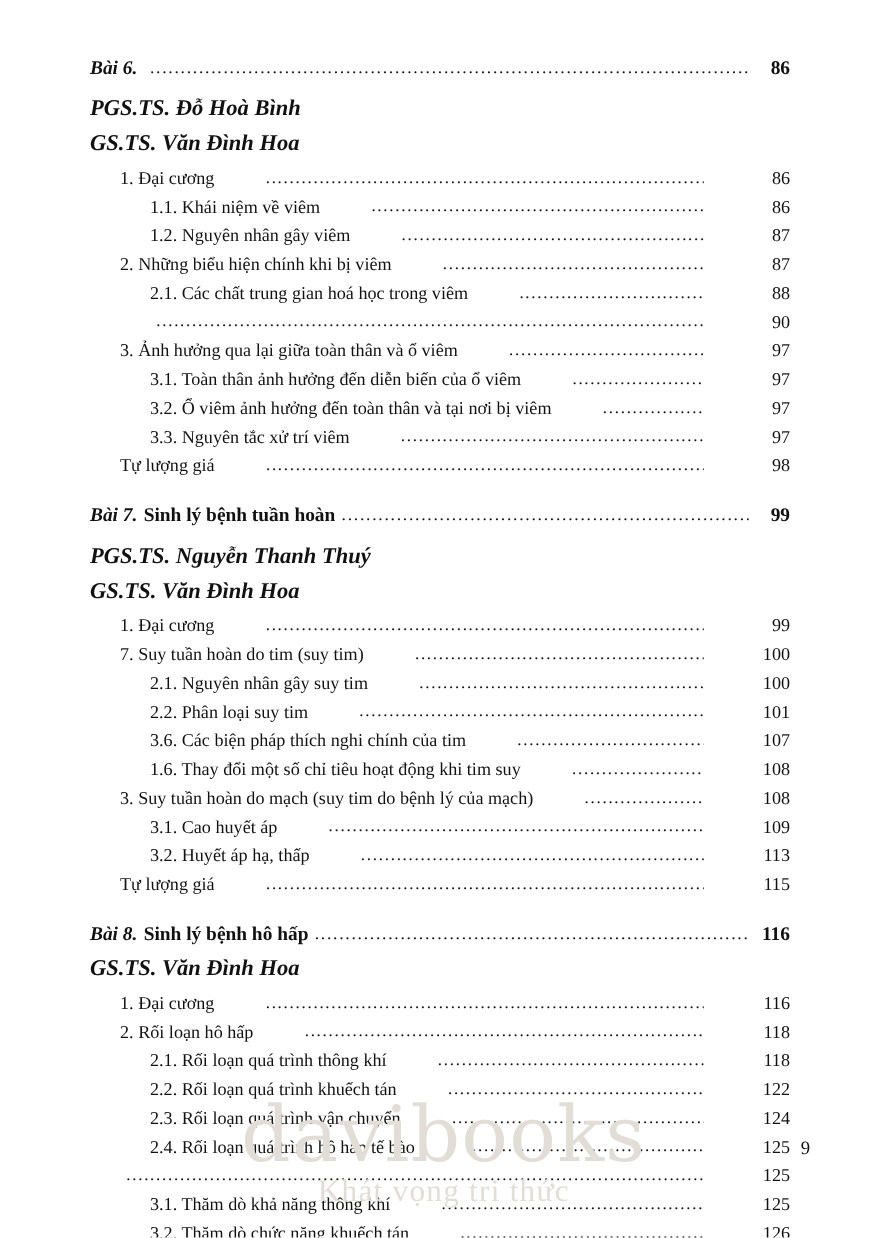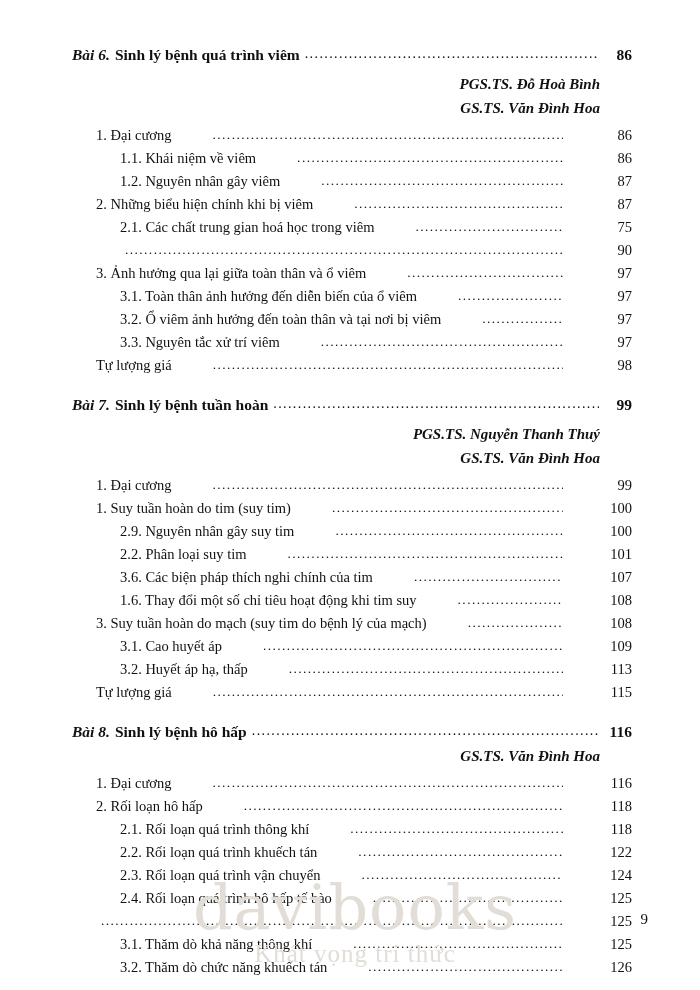--- a/index.html
+++ b/index.html
@@ -27,21 +27,21 @@
   .content {
     position: absolute;
     left: 72px;
     top: 46px;
     width: 560px;
   }
 
   
   .chapter {
     display: flex;
-    align-items: center;
+    align-items: flex-end;
     font-size: 15.5px;
     font-weight: bold;
     font-style: italic;
     margin-top: 22px;
     white-space: nowrap;
   }
   .chapter:first-child { margin-top: 0; }
   .chapter .lbl {
     flex: 0 0 auto;
     padding-right: 5px;
@@ -67,22 +67,21 @@
   .chapter .pg {
     flex: 0 0 auto;
     font-style: normal;
     font-weight: bold;
     min-width: 30px;
     text-align: right;
   }
 
   
   .author {
-    text-align: right;
-    font-size: 15px;
+    font-size: 18px;
     font-weight: bold;
     font-style: italic;
     margin-top: 7px;
     padding-right: 32px;
   }
   .author.first { margin-top: 12px; }
 
   
   .entry {
     display: flex;
@@ -167,21 +166,20 @@
 </head>
 <body>
 
 <div class="page">
 
   <div class="speckles"></div>
 
   <div class="content" id="toc-root">
       <div class="chapter">
         <span class="lbl">Bài 6.</span>
-        <span class="ttl">Sinh lý bệnh quá trình viêm</span>
         <span class="dots">........................................................................................................................................................................................................</span>
         <span class="pg">86</span>
       </div>
       <div class="author first">PGS.TS. Đỗ Hoà Bình</div>
       <div class="author">GS.TS. Văn Đình Hoa</div>
       <div class="block">
         <div class="entry l1">
           <span class="txt">1. Đại cương</span>
           <span class="dots">........................................................................................................................................................................................................</span>
           <span class="pg">86</span>
@@ -197,21 +195,21 @@
           <span class="pg">87</span>
         </div>
         <div class="entry l1">
           <span class="txt">2. Những biểu hiện chính khi bị viêm</span>
           <span class="dots">........................................................................................................................................................................................................</span>
           <span class="pg">87</span>
         </div>
         <div class="entry l2">
           <span class="txt">2.1. Các chất trung gian hoá học trong viêm</span>
           <span class="dots">........................................................................................................................................................................................................</span>
-          <span class="pg">75</span>
+          <span class="pg">88</span>
         </div>
         <div class="entry l2">
           <span class="dots">........................................................................................................................................................................................................</span>
           <span class="pg">90</span>
         </div>
         <div class="entry l1">
           <span class="txt">3. Ảnh hưởng qua lại giữa toàn thân và ổ viêm</span>
           <span class="dots">........................................................................................................................................................................................................</span>
           <span class="pg">97</span>
         </div>
@@ -244,26 +242,26 @@
       </div>
       <div class="author first">PGS.TS. Nguyễn Thanh Thuý</div>
       <div class="author">GS.TS. Văn Đình Hoa</div>
       <div class="block">
         <div class="entry l1">
           <span class="txt">1. Đại cương</span>
           <span class="dots">........................................................................................................................................................................................................</span>
           <span class="pg">99</span>
         </div>
         <div class="entry l1">
-          <span class="txt">1. Suy tuần hoàn do tim (suy tim)</span>
+          <span class="txt">7. Suy tuần hoàn do tim (suy tim)</span>
           <span class="dots">........................................................................................................................................................................................................</span>
           <span class="pg">100</span>
         </div>
         <div class="entry l2">
-          <span class="txt">2.9. Nguyên nhân gây suy tim</span>
+          <span class="txt">2.1. Nguyên nhân gây suy tim</span>
           <span class="dots">........................................................................................................................................................................................................</span>
           <span class="pg">100</span>
         </div>
         <div class="entry l2">
           <span class="txt">2.2. Phân loại suy tim</span>
           <span class="dots">........................................................................................................................................................................................................</span>
           <span class="pg">101</span>
         </div>
         <div class="entry l2">
           <span class="txt">3.6. Các biện pháp thích nghi chính của tim</span>

